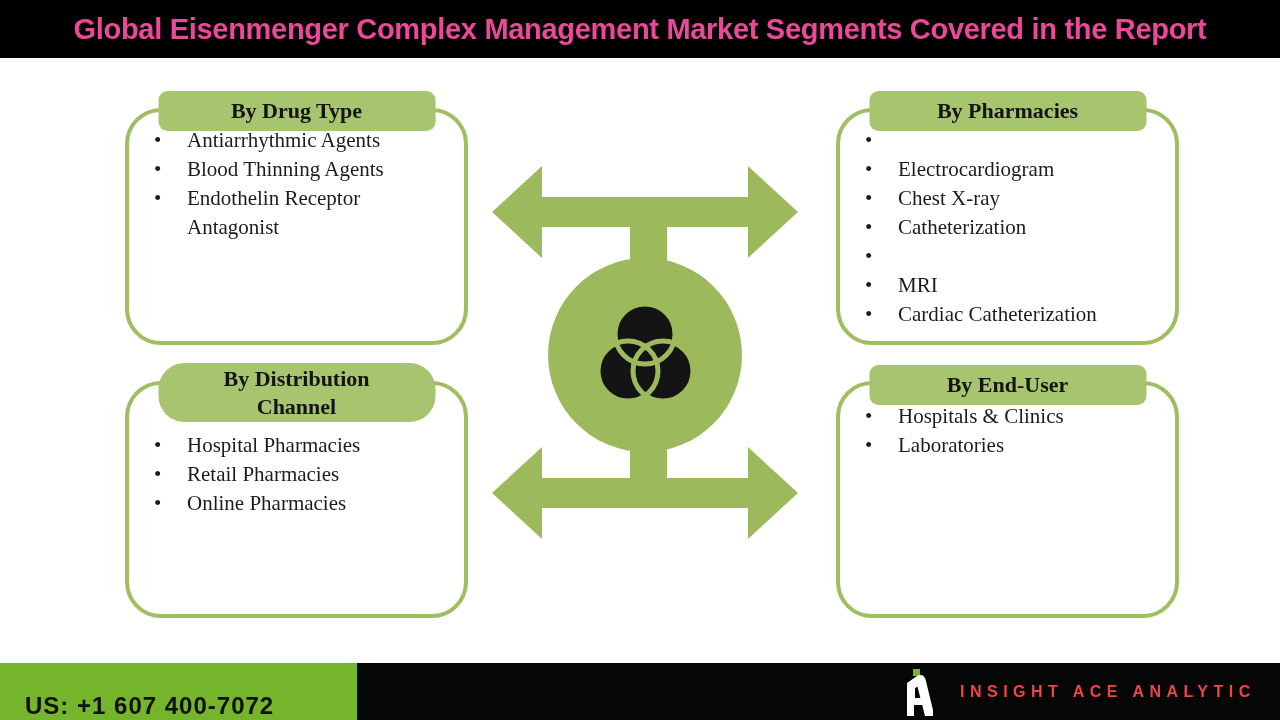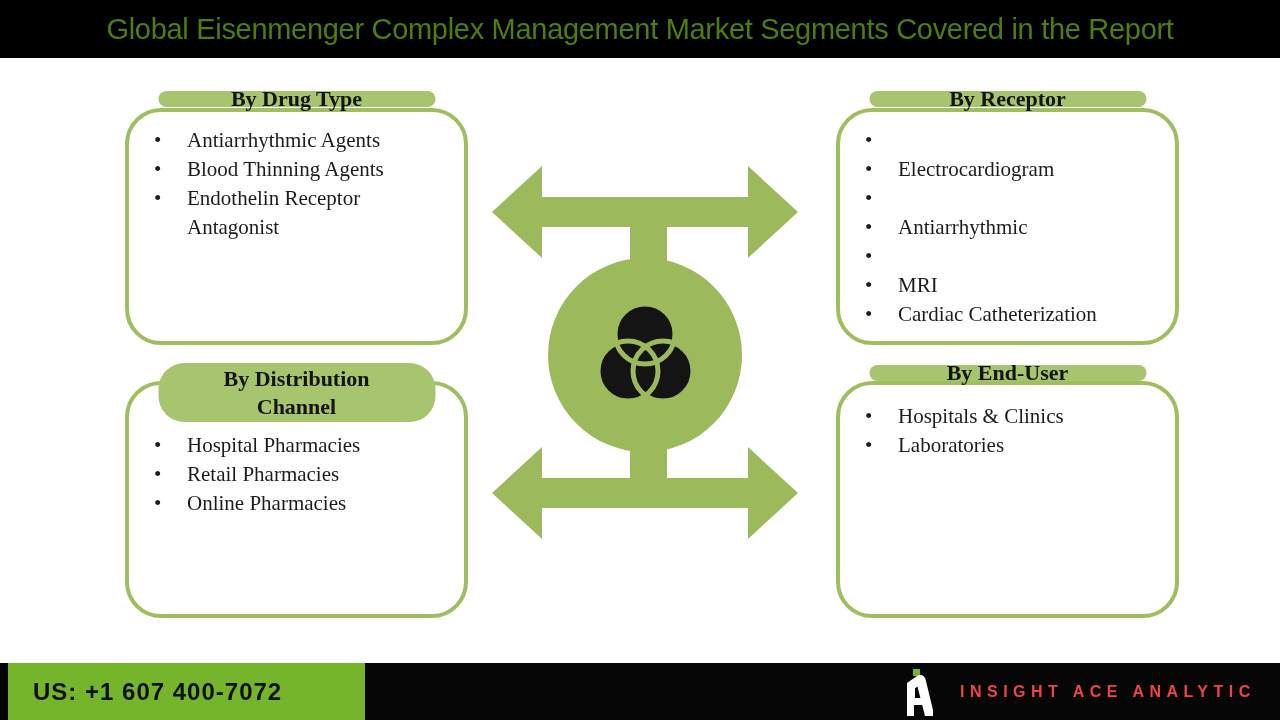--- a/index.html
+++ b/index.html
@@ -3,31 +3,31 @@
 <meta charset="utf-8">
 <style>
   * { margin:0; padding:0; box-sizing:border-box; }
   html,body { width:1280px; height:720px; overflow:hidden; background:#ffffff;
               font-family:"Liberation Serif","DejaVu Serif",serif; }
   .stage { position:relative; width:1280px; height:720px; background:#ffffff; }
 
   
   .titlebar { position:absolute; left:0; top:0; width:1280px; height:58px; background:#000;
               display:flex; align-items:center; justify-content:center; }
-  .titlebar h1 { color:#4d7c0f; font-family:"Liberation Sans","DejaVu Sans",sans-serif;
-                 font-size:29px; font-weight:400; letter-spacing:-0.3px; white-space:nowrap; }
+  .titlebar h1 { color:#ec4899; font-family:"Liberation Sans","DejaVu Sans",sans-serif;
+                 font-size:29px; font-weight:700; letter-spacing:-0.3px; white-space:nowrap; }
 
   
   .seg-box { position:absolute; width:343px; height:237px; background:#ffffff;
              border:4px solid #9fbe60; border-radius:36px; }
   .band { position:absolute; left:50%; transform:translateX(-50%); width:277px;
           background:#a7c46e; border-radius:9px; display:flex; align-items:center; justify-content:center;
           text-align:center; }
   .band .band-label { font-size:22px; font-weight:700; color:#141414; line-height:28px; }
-  .band-single { height:16px;justify-content:center; }
+  .band-single { height:40px;justify-content:center; }
   .band-single .band-label { white-space:nowrap; }
   .band-double { height:59px; }
   .band-double .band-label { display:inline-block; max-width:195px; }
 
   .seg-list { list-style:none; }
   .seg-list li { display:flex; line-height:29px; font-size:21px; color:#1c1c1c; padding-left:25px; }
   .seg-list .bullet { width:33px; flex:0 0 33px; }
   .seg-list .item-text { flex:1; padding-right:8px; }
 
   #box-drug-type            { left:125px; top:108px; }
@@ -44,22 +44,22 @@
 
   #box-end-user            { left:836px; top:381px; }
   #box-end-user .band      { top:-20px; }
   #box-end-user .seg-list  { margin-top:17px; }
 
   
   .motif { position:absolute; left:485px; top:160px; width:320px; height:390px; }
 
   
   .footer { position:absolute; left:0; top:663px; width:1280px; height:57px; background:#060606; }
-  .phone-box { position:absolute; left:8px; top:0; width:357px; height:57px; background:#74b52c;
-               display:flex; align-items:center; }
+  .phone-box { position:absolute; left:0; top:0; width:357px; height:57px; background:#74b52c;
+               display:flex; align-items:flex-end; }
   .phone-box span { margin-left:25px; font-family:"Liberation Sans","DejaVu Sans",sans-serif;
                     font-size:24px; font-weight:700; color:#101010; letter-spacing:1px; white-space:nowrap; }
   .brand { position:absolute; left:903px; top:0; height:57px; display:flex; align-items:center; gap:27px; }
   .brand-text { font-family:"Liberation Sans","DejaVu Sans",sans-serif; font-size:16px; font-weight:700;
                 color:#ef4444; letter-spacing:5.5px; white-space:nowrap; }
 </style>
 </head>
 <body>
 
 <div class="stage">
@@ -83,36 +83,37 @@
         </li>
       <li>
           <span class="bullet">•</span>
           <span class="item-text">Endothelin Receptor Antagonist</span>
         </li>
     </ul>
   </div>
 
   <div class="seg-box" id="box-diagnosis">
     <div class="band band-single">
-      <span class="band-label">By Receptor</span>
+      <span class="band-label">By Pharmacies</span>
     </div>
     <ul class="seg-list">
       <li>
           <span class="bullet">•</span>
         </li>
       <li>
           <span class="bullet">•</span>
           <span class="item-text">Electrocardiogram</span>
         </li>
       <li>
           <span class="bullet">•</span>
+          <span class="item-text">Chest X-ray</span>
         </li>
       <li>
           <span class="bullet">•</span>
-          <span class="item-text">Antiarrhythmic</span>
+          <span class="item-text">Catheterization</span>
         </li>
       <li>
           <span class="bullet">•</span>
         </li>
       <li>
           <span class="bullet">•</span>
           <span class="item-text">MRI</span>
         </li>
       <li>
           <span class="bullet">•</span>

